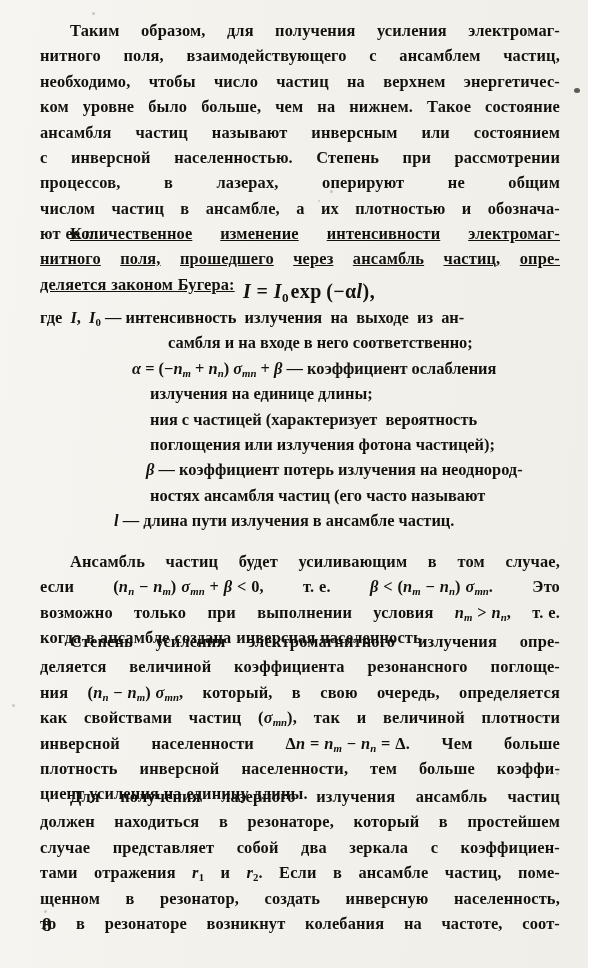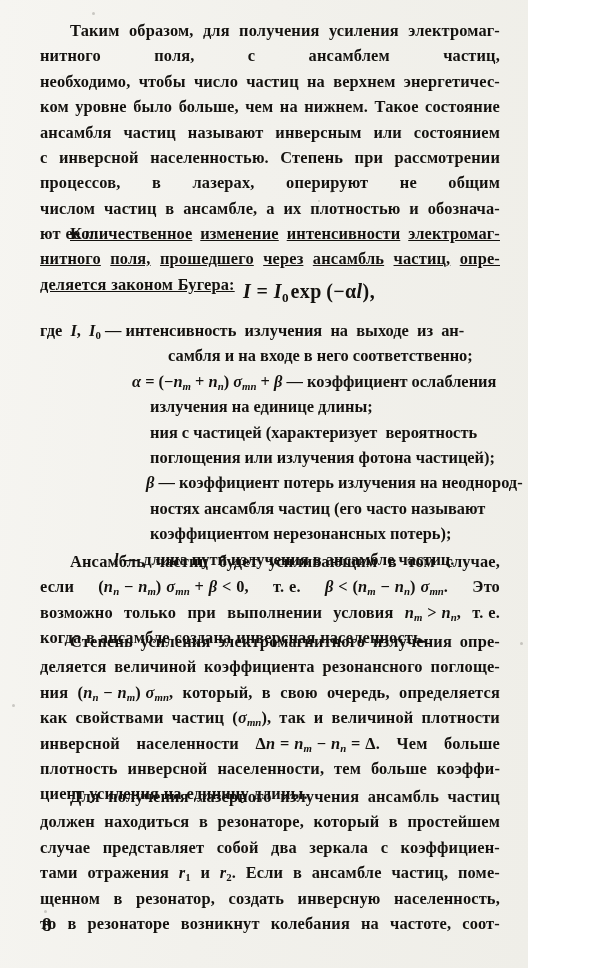--- a/index.html
+++ b/index.html
@@ -2,21 +2,21 @@
 <html><head>
 <meta charset="utf-8">
 <style>
   html, body {
     margin: 0;
     padding: 0;
     background: #ffffff;
   }
   #page {
     position: relative;
-    width: 528px;
+    width: 588px;
     height: 968px;
     background: #f4f3ef;
     overflow: hidden;
     font-family: "Liberation Serif", "DejaVu Serif", serif;
     color: #14120f;
     
     background-image:
       radial-gradient(circle at 12% 8%, rgba(0,0,0,0.020) 0 2px, transparent 3px),
       radial-gradient(circle at 72% 22%, rgba(0,0,0,0.016) 0 2px, transparent 3px),
       radial-gradient(circle at 34% 58%, rgba(0,0,0,0.015) 0 2px, transparent 3px),
@@ -121,20 +121,21 @@
       <span>Таким</span>
         <span>образом,</span>
         <span>для</span>
         <span>получения</span>
         <span>усиления</span>
         <span>электромаг-</span>
     </span>
     <span class="line j">
       <span>нитного</span>
         <span>поля,</span>
+        <span>взаимодействующего</span>
         <span>с</span>
         <span>ансамблем</span>
         <span>частиц,</span>
     </span>
     <span class="line j">
       <span>необходимо,</span>
         <span>чтобы</span>
         <span>число</span>
         <span>частиц</span>
         <span>на</span>
@@ -206,21 +207,21 @@
         <span>частиц,</span>
         <span>опре-</span>
     </span>
     <span class="line">деляется законом Бугера:</span>
   </div>
 
   <div class="display-formula" style="top:280px;padding-left:9px;">
     <span><i>I</i> = <i>I</i><sub class="up">0</sub> exp (−α<i>l</i>),</span>
   </div>
 
-  <div class="defs" style="top:318px;">
+  <div class="defs" style="top:305px;">
 
     <div class="def-line hang-1">
       где&nbsp;&nbsp;<i>I</i>,&nbsp; <i>I</i><sub class="up">0</sub> — интенсивность&nbsp; излучения&nbsp; на&nbsp; выходе&nbsp; из&nbsp; ан-
     </div>
     <div class="def-line hang-2">
       самбля и на входе в него соответственно;
     </div>
 
     <div class="def-line hang-3">
       <i>α</i> = (−<i>n</i><sub>m</sub> + <i>n</i><sub>n</sub>) <i>σ</i><sub>mn</sub> + <i>β</i> — коэффициент ослабления
@@ -234,23 +235,20 @@
     </div>
     <div class="def-line hang-4">
       поглощения или излучения фотона частицей);
     </div>
 
     <div class="def-line" style="padding-left:106px;">
       <i>β</i> — коэффициент потерь излучения на неоднород-
     </div>
     <div class="def-line hang-4">
       ностях ансамбля частиц (его часто называют
-    </div>
-    <div class="def-line hang-4">
-      коэффициентом нерезонансных потерь);
     </div>
 
     <div class="def-line" style="padding-left:74px;">
       <i>l</i> — длина пути излучения в ансамбле частиц.
     </div>
   </div>
 
   <div class="body-block" style="top:549px;">
     <span class="line j indent">
       <span>Ансамбль</span>

